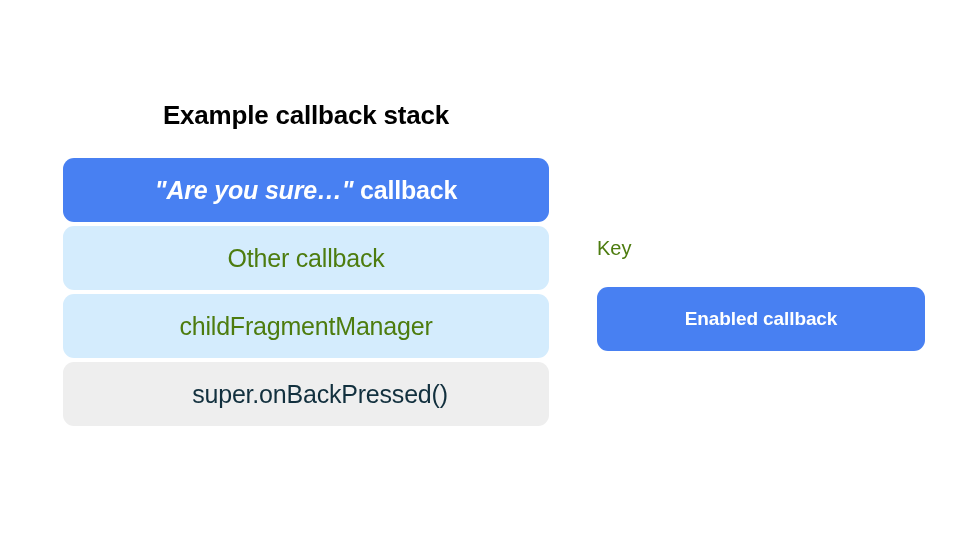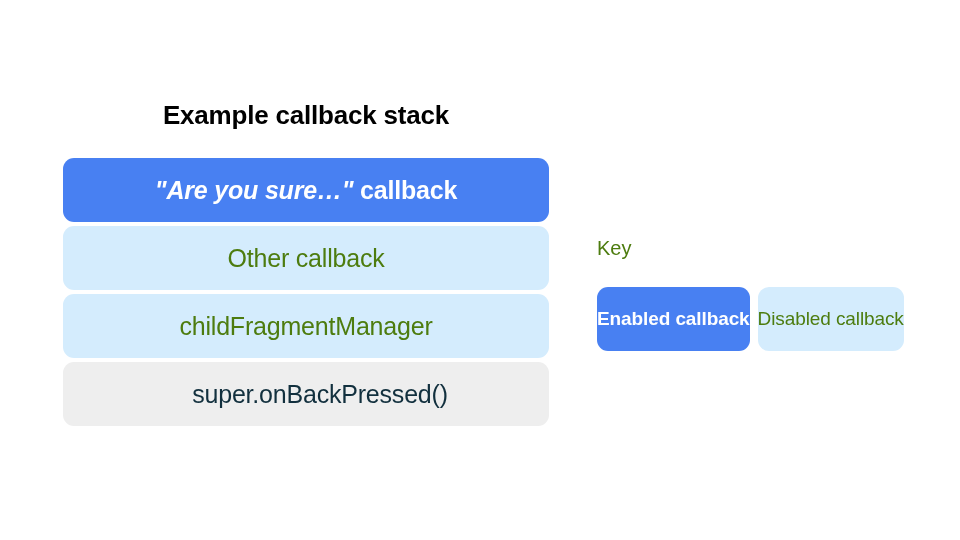--- a/index.html
+++ b/index.html
@@ -96,22 +96,22 @@
     font-size: 20px;
     font-weight: 400;
     color: #4d7c0f;
     line-height: 1.2;
     margin: 0 0 27px 0;
     white-space: nowrap;
   }
 
   .key-list {
     display: flex;
-    flex-direction: row;
-    gap: 8px;
+    flex-direction: column;
+    gap: 16px;
   }
 
   .key-list .card {
     font-size: 19px;
     letter-spacing: -0.1px;
   }
 </style>
 </head>
 <body>
 
@@ -144,21 +144,18 @@
 
   <section class="key-section">
     <h2 class="key-title">Key</h2>
 
     <div class="key-list">
 
       <div class="card enabled">
         <span class="card-label">Enabled callback</span>
       </div>
 
-      <div class="card disabled">
-        <span class="card-label">Disabled callback</span>
-      </div>
 
 
     </div>
   </section>
 
 </div>
 
 </body></html>

